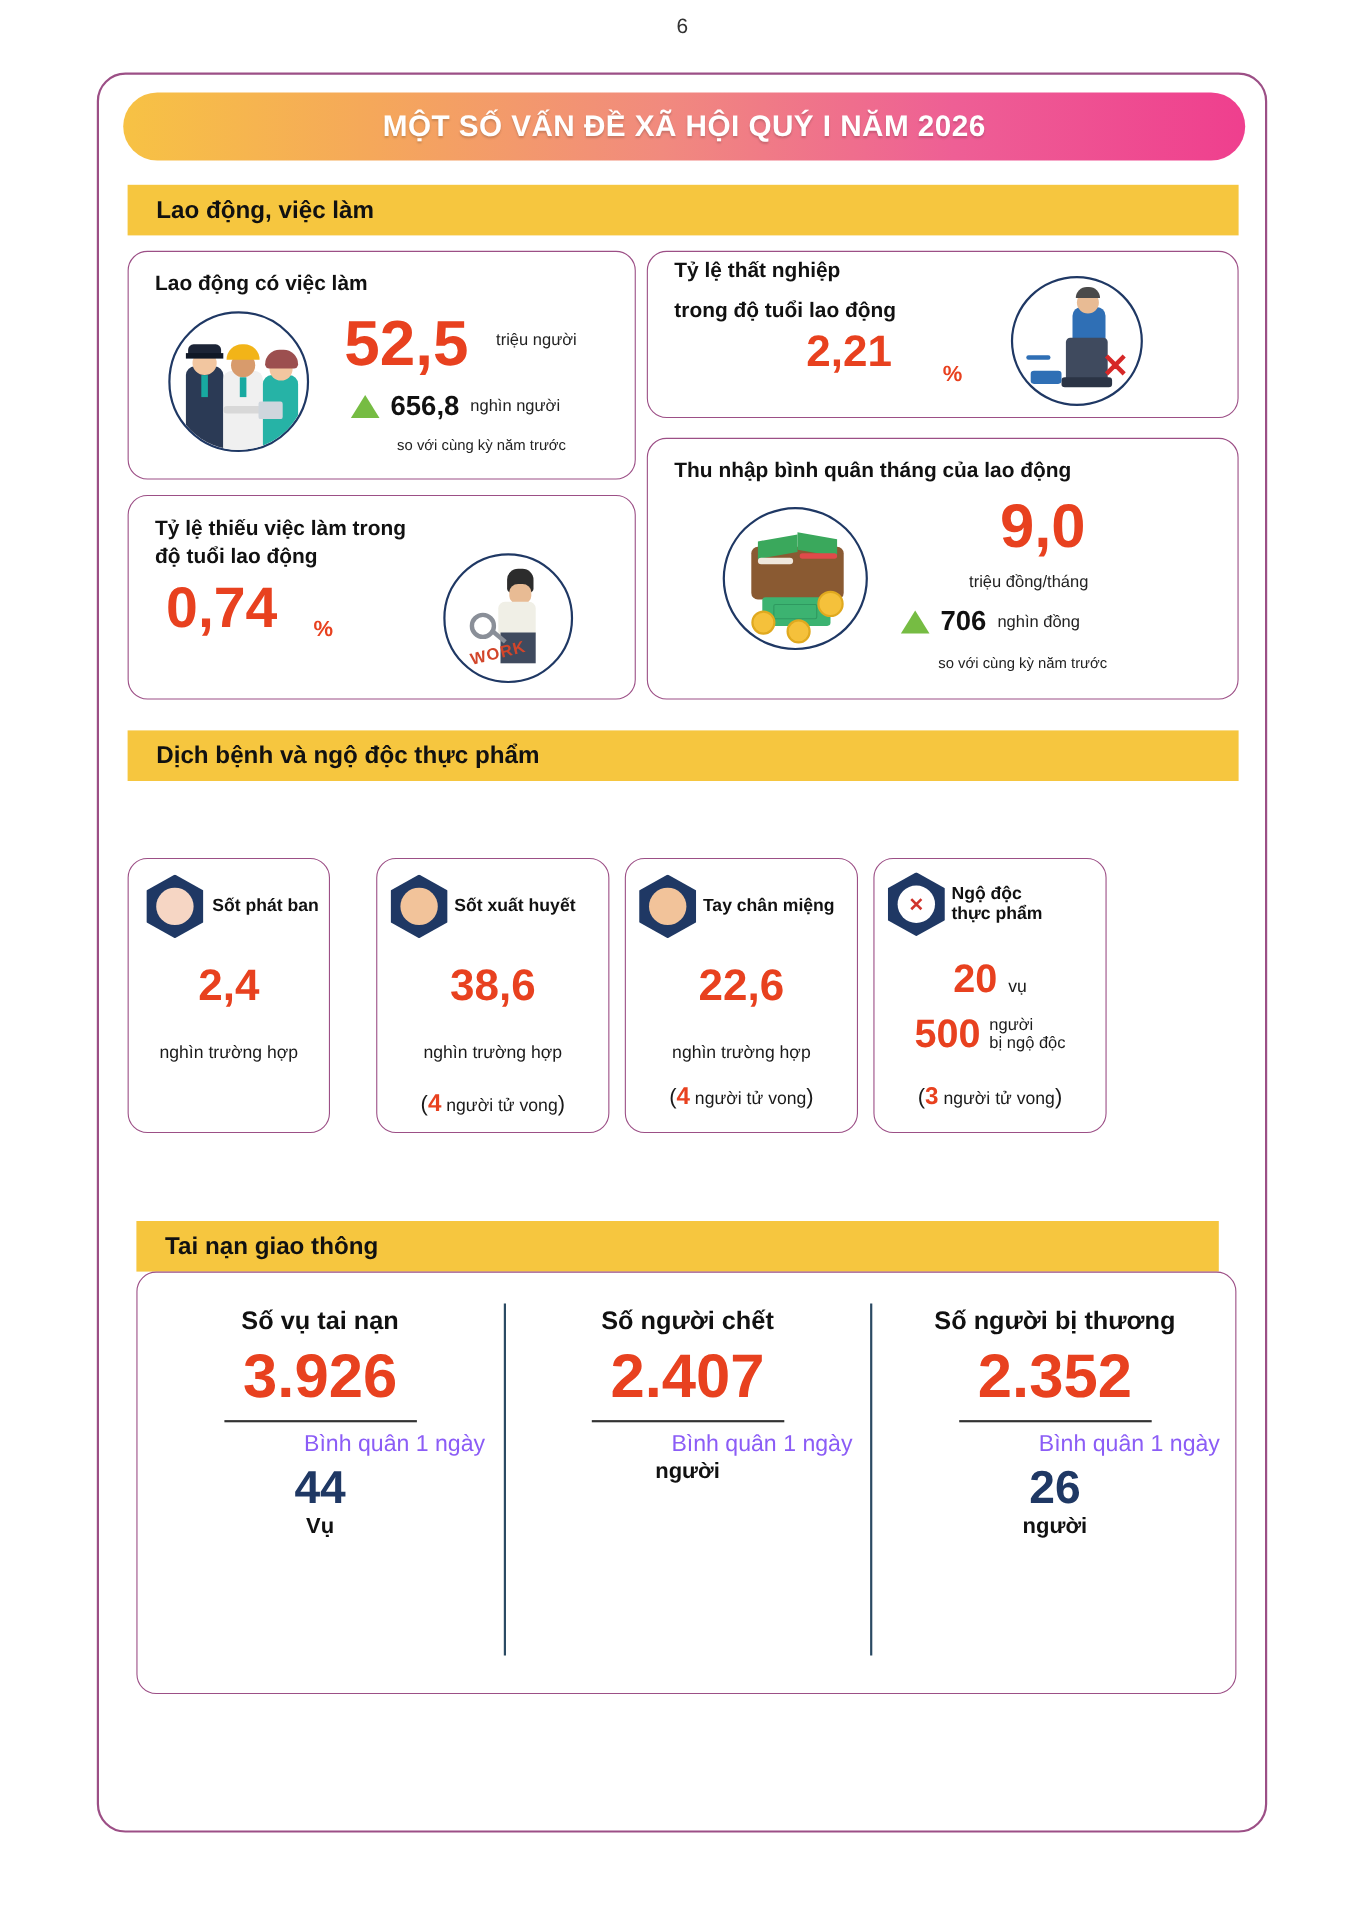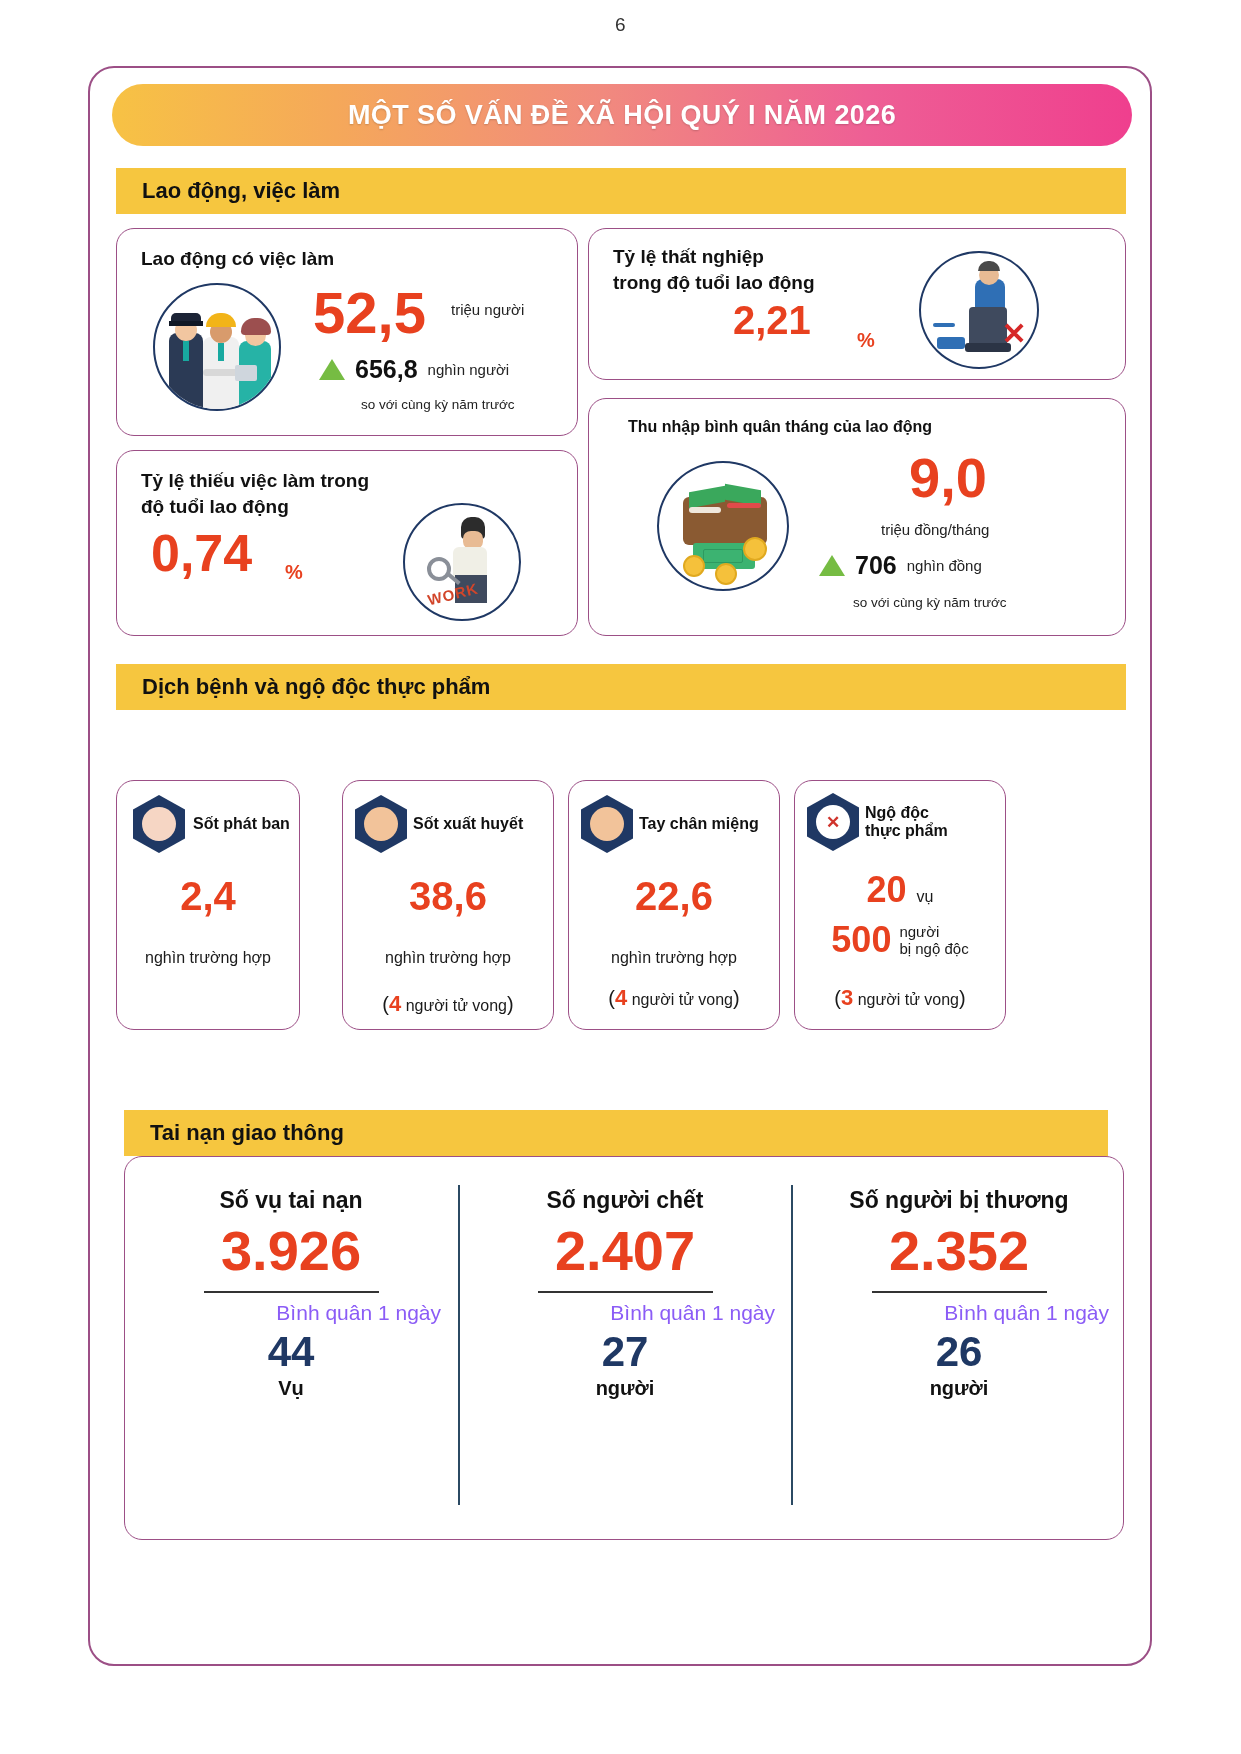--- a/index.html
+++ b/index.html
@@ -193,21 +193,21 @@
 
     <div style="position:absolute;left:202px;top:126px;display:flex;align-items:center;gap:10px;">
       <span class="tri-up"></span>
       <span style="font-size:25px;font-weight:bold;color:#111;">656,8</span>
       <span class="unit">nghìn người</span>
     </div>
     <div class="small-note" style="position:absolute;left:244px;top:168px;">so với cùng kỳ năm trước</div>
   </div>
 
   <div class="card" style="left:498px; top:160px; width:538px; height:152px;">
-    <div class="card-title" style="position:absolute;left:24px;top:16px;">Tỷ lệ thất nghiệp</div>
+    <div class="card-title" style="position:absolute;left:24px;top:6px;">Tỷ lệ thất nghiệp</div>
     <div class="card-title" style="position:absolute;left:24px;top:42px;">trong độ tuổi lao động</div>
 
     <div class="big-red" style="position:absolute;left:144px;top:72px;font-size:40px;">2,21</div>
     <div class="big-red" style="position:absolute;left:268px;top:102px;font-size:20px;">%</div>
 
     <div class="circ" style="position:absolute;left:330px;top:22px;width:120px;height:118px;">
       <div class="person" style="left:54px;top:26px;width:30px;height:34px;background:#2f6fb5;border-radius:8px 8px 3px 3px;"></div>
       <div class="person" style="left:58px;top:12px;width:20px;height:20px;background:#e8bb94;border-radius:50%;"></div>
       <div class="person" style="left:57px;top:8px;width:22px;height:10px;background:#4a4a4a;border-radius:10px 10px 0 0;"></div>
       <div class="person" style="left:48px;top:54px;width:38px;height:40px;background:#3f4a5e;border-radius:4px;"></div>
@@ -230,21 +230,21 @@
       <div class="person" style="left:58px;top:26px;width:20px;height:18px;background:#e8bb94;border-radius:40%;"></div>
       <div class="person" style="left:48px;top:42px;width:34px;height:32px;background:#f0efe6;border-radius:6px 6px 2px 2px;"></div>
       <div class="person" style="left:50px;top:70px;width:32px;height:28px;background:#3f4a5e;"></div>
       <div class="person" style="left:22px;top:52px;width:24px;height:24px;border:4px solid #8a8f98;border-radius:50%;"></div>
       <div class="person" style="left:42px;top:72px;width:14px;height:4px;background:#8a8f98;transform:rotate(40deg);"></div>
       <div class="person" style="left:22px;top:78px;width:72px;height:18px;color:#d2452a;font-size:15px;font-weight:bold;letter-spacing:1px;transform:rotate(-14deg);">WORK</div>
     </div>
   </div>
 
   <div class="card" style="left:498px; top:330px; width:538px; height:238px;">
-    <div class="card-title" style="position:absolute;left:39px;top:18px;font-size:16px;">Thu nhập bình quân tháng của lao động</div>
+    <div class="card-title" style="position:absolute;left:24px;top:18px;font-size:19px;">Thu nhập bình quân tháng của lao động</div>
 
     <div class="circ" style="position:absolute;left:68px;top:62px;width:132px;height:130px;">
       <div class="person" style="left:24px;top:34px;width:84px;height:48px;background:#8a5a32;border-radius:6px;"></div>
       <div class="person" style="left:30px;top:26px;width:36px;height:16px;background:#3aa85c;transform:skewY(-10deg);"></div>
       <div class="person" style="left:66px;top:24px;width:36px;height:16px;background:#3aa85c;transform:skewY(10deg);"></div>
       <div class="person" style="left:30px;top:44px;width:32px;height:6px;background:#efe7dc;border-radius:3px;"></div>
       <div class="person" style="left:68px;top:40px;width:34px;height:5px;background:#e04a4a;border-radius:3px;"></div>
       <div class="person" style="left:34px;top:80px;width:62px;height:26px;background:#3cb371;border-radius:3px;"></div>
       <div class="person" style="left:44px;top:86px;width:40px;height:14px;border:1.5px solid #2e9960;border-radius:2px;"></div>
       <div class="person" style="left:84px;top:74px;width:24px;height:24px;background:#f5c13b;border:2px solid #e0a91f;border-radius:50%;"></div>
@@ -351,21 +351,20 @@
       <div class="avg-label">Bình quân 1 ngày</div>
       <div class="avg-num">44</div>
       <div class="avg-unit">Vụ</div>
     </div>
 
     <div class="traffic-col" style="left:350px;">
       <div class="traffic-head">Số người chết</div>
       <div class="traffic-big">2.407</div>
       <div class="rule"></div>
       <div class="avg-label">Bình quân 1 ngày</div>
-      <div class="avg-num">27</div>
       <div class="avg-unit">người</div>
     </div>
 
     <div class="traffic-col" style="left:684px;">
       <div class="traffic-head">Số người bị thương</div>
       <div class="traffic-big">2.352</div>
       <div class="rule"></div>
       <div class="avg-label">Bình quân 1 ngày</div>
       <div class="avg-num">26</div>
       <div class="avg-unit">người</div>

